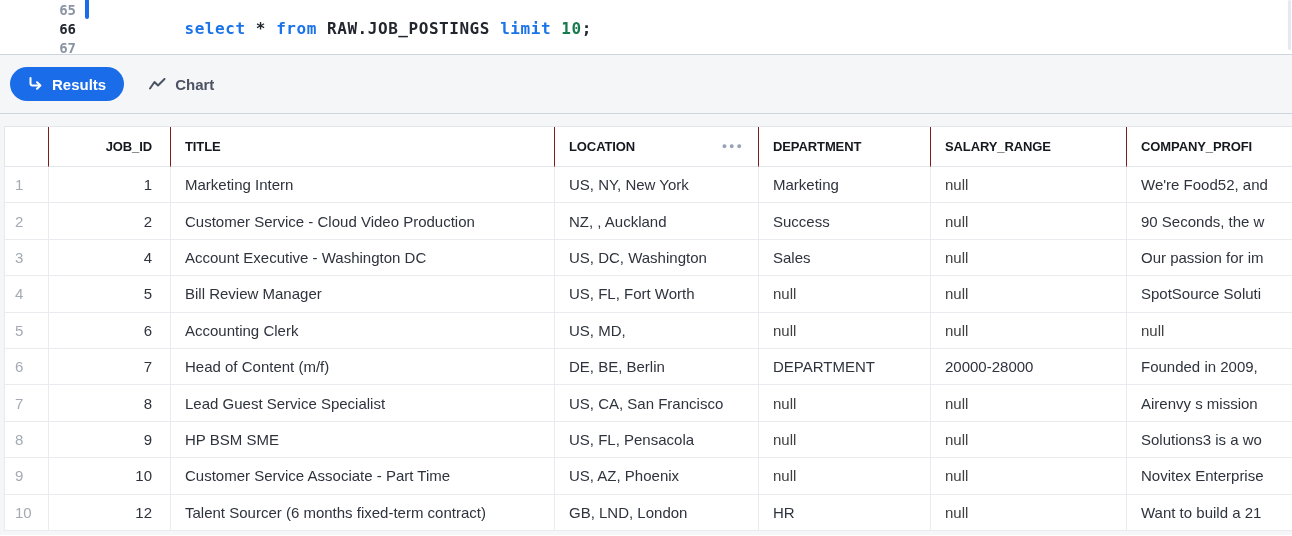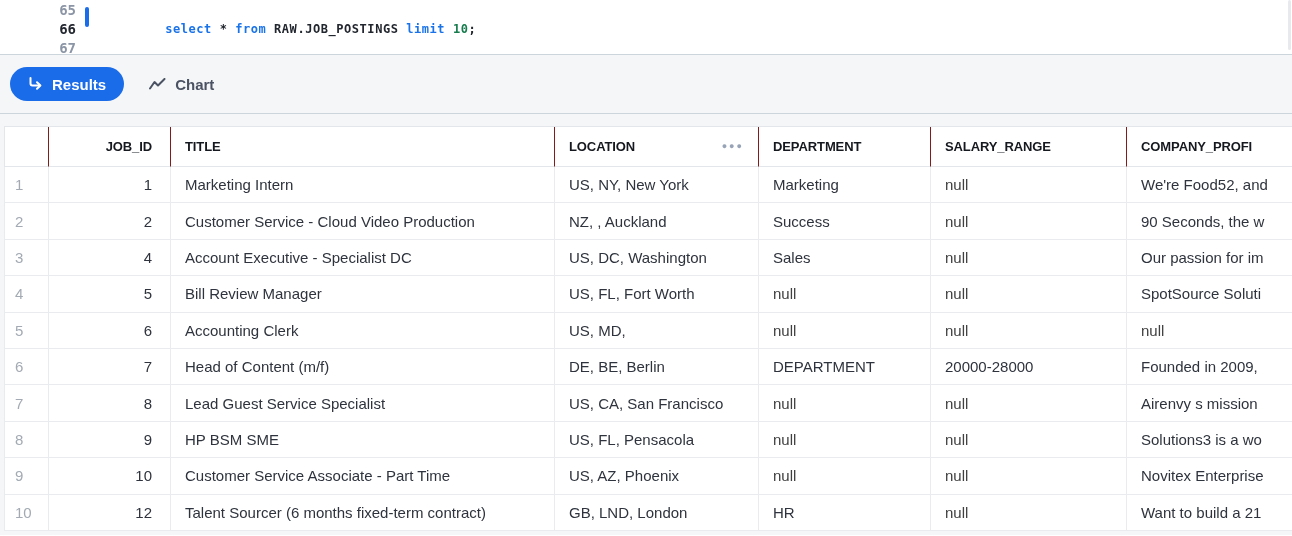--- a/index.html
+++ b/index.html
@@ -12,21 +12,21 @@
   
   .editor{height:54px;background:#fff;position:relative;overflow:hidden;font-weight:bold;}
   .ed-line{display:flex;height:19px;align-items:center;}
   .ln{
     width:76px;text-align:right;flex:0 0 76px;
     font-family:"DejaVu Sans Mono",monospace;font-size:14px;color:#8b95a5;
   }
   .ln.active{color:#23272f;}
   .code-line{
     position:relative;padding-left:27px;white-space:pre;
-    font-family:"DejaVu Sans Mono",monospace;font-size:12px;letter-spacing:.55px;color:#22262e;
+    font-family:"DejaVu Sans Mono",monospace;font-size:16px;letter-spacing:.55px;color:#22262e;
   }
   .stmt-bar{position:absolute;left:9px;top:-1px;width:4px;height:20px;background:#1a6ce8;border-radius:2px;}
   .kw{color:#1a73e8;}
   .num{color:#177c4d;}
   .ed-scroll{position:absolute;right:1px;top:0;width:3px;height:50px;background:#e7e9ec;border-radius:2px;}
 
   .divider{height:1px;background:#ccd4dc;}
 
   
   .toolbar{height:58px;background:#f5f6f7;display:flex;align-items:center;padding-left:10px;}
@@ -143,21 +143,21 @@
     <div class="td c-title">Customer Service - Cloud Video Production</div>
     <div class="td c-loc">NZ, , Auckland</div>
     <div class="td c-dept">Success</div>
     <div class="td c-sal null">null</div>
     <div class="td c-comp">90 Seconds, the w</div>
   </div>
 
   <div class="tr">
     <div class="td c-n">3</div>
     <div class="td c-jobid">4</div>
-    <div class="td c-title">Account Executive - Specialist DC</div>
+    <div class="td c-title">Account Executive - Washington DC</div>
     <div class="td c-loc">US, DC, Washington</div>
     <div class="td c-dept">Sales</div>
     <div class="td c-sal null">null</div>
     <div class="td c-comp">Our passion for im</div>
   </div>
 
   <div class="tr">
     <div class="td c-n">4</div>
     <div class="td c-jobid">5</div>
     <div class="td c-title">Bill Review Manager</div>

